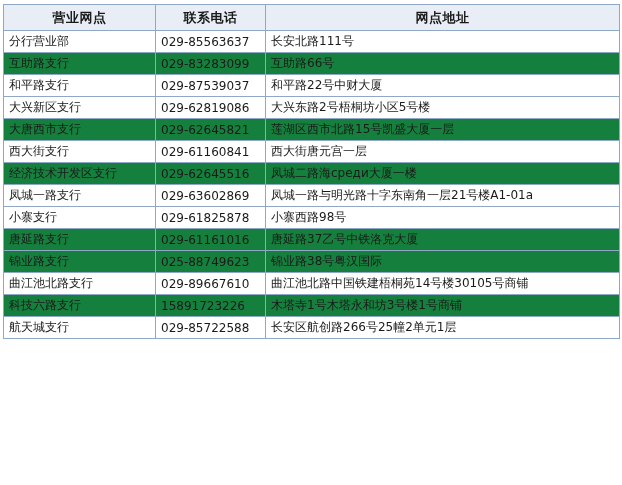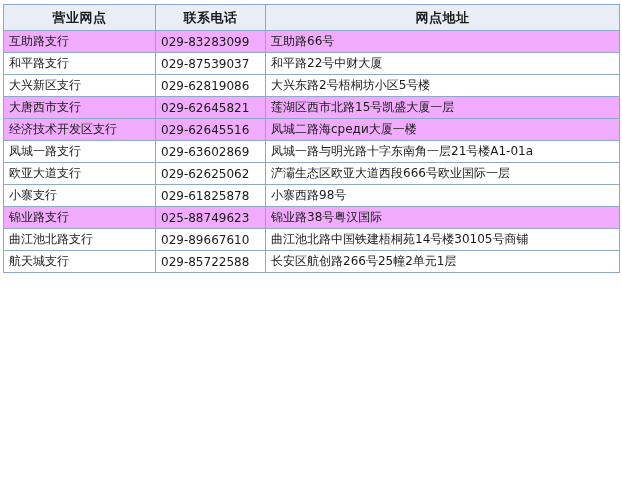--- a/index.html
+++ b/index.html
@@ -44,91 +44,106 @@
     border: 1px solid #8fa8c8;
     font-size: 12px;
     color: #1a1a1a;
     height: 21px;
     padding: 0 5px;
     white-space: nowrap;
     overflow: hidden;
     text-overflow: clip;
   }
   tbody tr.even td { background: #ffffff; }
-  tbody tr.odd td { background: #f0abfc; }
+  tbody tr.odd td { background: #15803d; }
   tbody td.col-addr { letter-spacing: 0px; }
 </style>
 </head>
 <body>
 
 <div class="table-wrap">
   <table class="branch-table">
     <colgroup>
       <col class="c0">
       <col class="c1">
       <col class="c2">
     </colgroup>
     <thead>
       <tr>
         <th>营业网点</th>
         <th>联系电话</th>
         <th>网点地址</th>
       </tr>
     </thead>
     <tbody id="tbody">
+        <tr class="even">
+          <td class="col-branch">分行营业部</td>
+          <td class="col-phone">029-85563637</td>
+          <td class="col-addr">长安北路111号</td>
+        </tr>
         <tr class="odd">
           <td class="col-branch">互助路支行</td>
           <td class="col-phone">029-83283099</td>
           <td class="col-addr">互助路66号</td>
         </tr>
         <tr class="even">
           <td class="col-branch">和平路支行</td>
           <td class="col-phone">029-87539037</td>
           <td class="col-addr">和平路22号中财大厦</td>
         </tr>
         <tr class="even">
           <td class="col-branch">大兴新区支行</td>
           <td class="col-phone">029-62819086</td>
           <td class="col-addr">大兴东路2号梧桐坊小区5号楼</td>
         </tr>
         <tr class="odd">
           <td class="col-branch">大唐西市支行</td>
           <td class="col-phone">029-62645821</td>
           <td class="col-addr">莲湖区西市北路15号凯盛大厦一层</td>
         </tr>
+        <tr class="even">
+          <td class="col-branch">西大街支行</td>
+          <td class="col-phone">029-61160841</td>
+          <td class="col-addr">西大街唐元宫一层</td>
+        </tr>
         <tr class="odd">
           <td class="col-branch">经济技术开发区支行</td>
           <td class="col-phone">029-62645516</td>
           <td class="col-addr">凤城二路海среди大厦一楼</td>
         </tr>
         <tr class="even">
           <td class="col-branch">凤城一路支行</td>
           <td class="col-phone">029-63602869</td>
           <td class="col-addr">凤城一路与明光路十字东南角一层21号楼A1-01a</td>
         </tr>
         <tr class="even">
-          <td class="col-branch">欧亚大道支行</td>
-          <td class="col-phone">029-62625062</td>
-          <td class="col-addr">浐灞生态区欧亚大道西段666号欧业国际一层</td>
-        </tr>
-        <tr class="even">
           <td class="col-branch">小寨支行</td>
           <td class="col-phone">029-61825878</td>
           <td class="col-addr">小寨西路98号</td>
+        </tr>
+        <tr class="odd">
+          <td class="col-branch">唐延路支行</td>
+          <td class="col-phone">029-61161016</td>
+          <td class="col-addr">唐延路37乙号中铁洛克大厦</td>
         </tr>
         <tr class="odd">
           <td class="col-branch">锦业路支行</td>
           <td class="col-phone">025-88749623</td>
           <td class="col-addr">锦业路38号粤汉国际</td>
         </tr>
         <tr class="even">
           <td class="col-branch">曲江池北路支行</td>
           <td class="col-phone">029-89667610</td>
           <td class="col-addr">曲江池北路中国铁建梧桐苑14号楼30105号商铺</td>
         </tr>
+        <tr class="odd">
+          <td class="col-branch">科技六路支行</td>
+          <td class="col-phone">15891723226</td>
+          <td class="col-addr">木塔寺1号木塔永和坊3号楼1号商铺</td>
+        </tr>
         <tr class="even">
           <td class="col-branch">航天城支行</td>
           <td class="col-phone">029-85722588</td>
           <td class="col-addr">长安区航创路266号25幢2单元1层</td>
         </tr>
       </tbody>
   </table>
 </div>
 
 </body></html>

